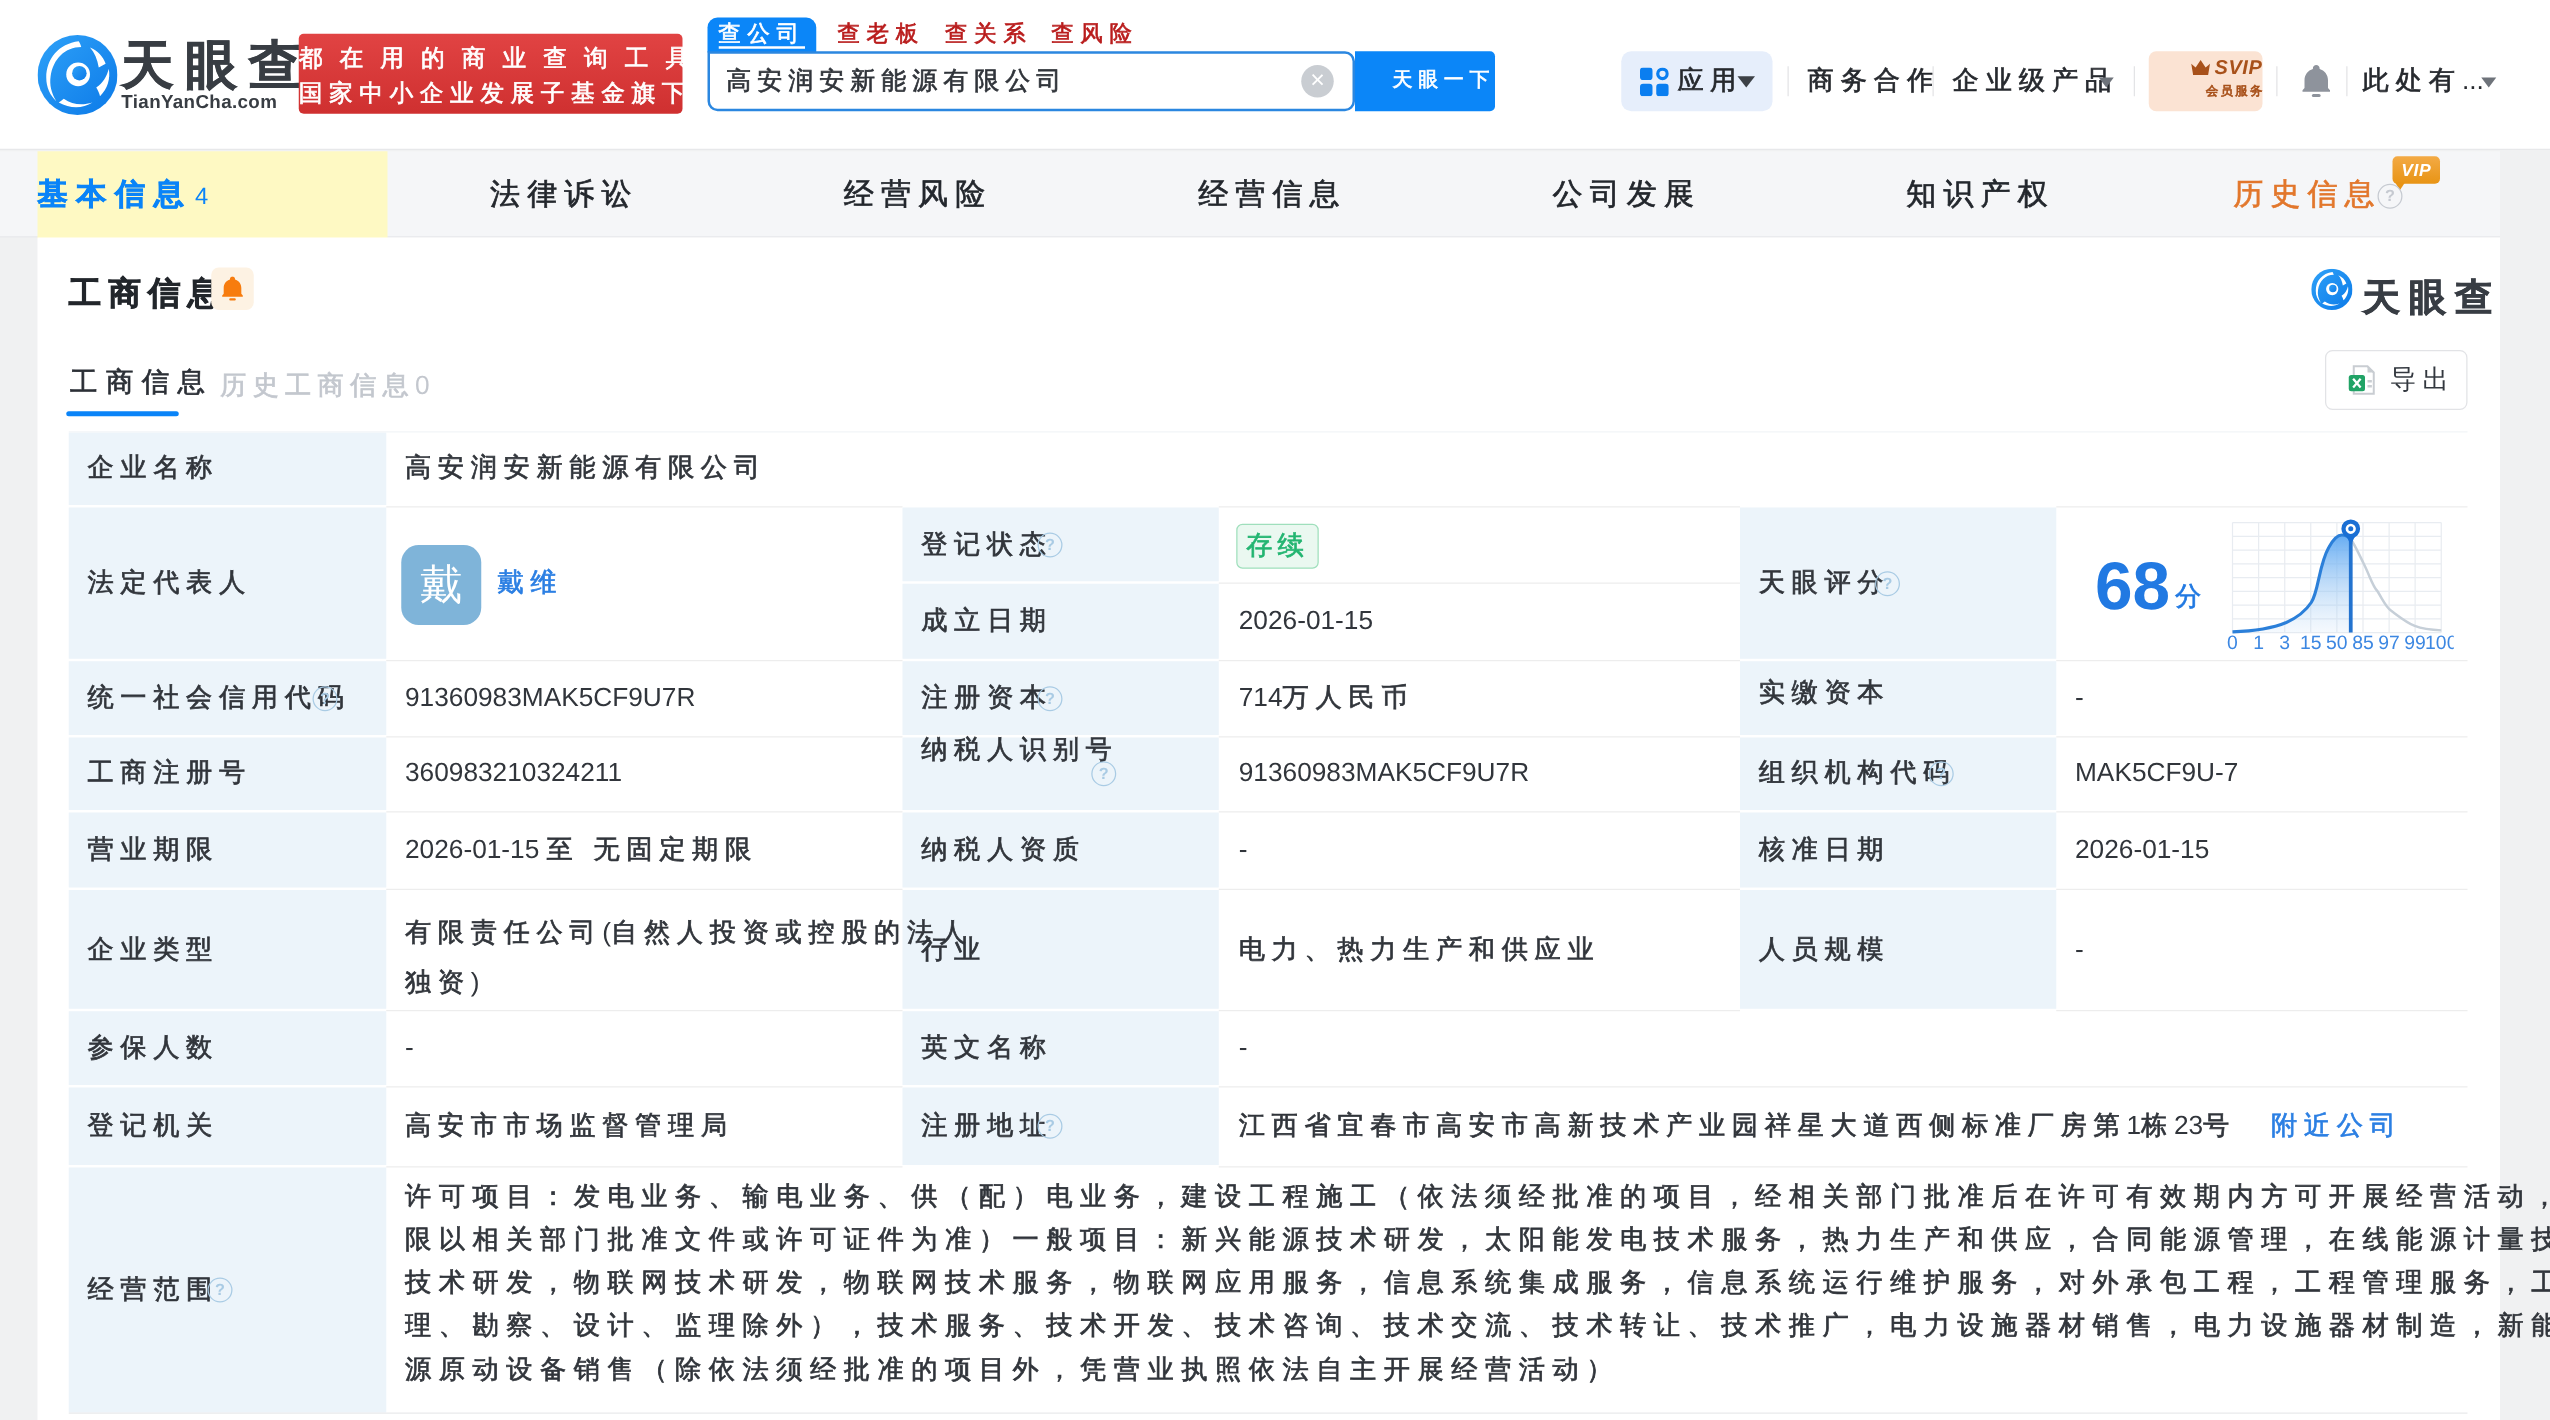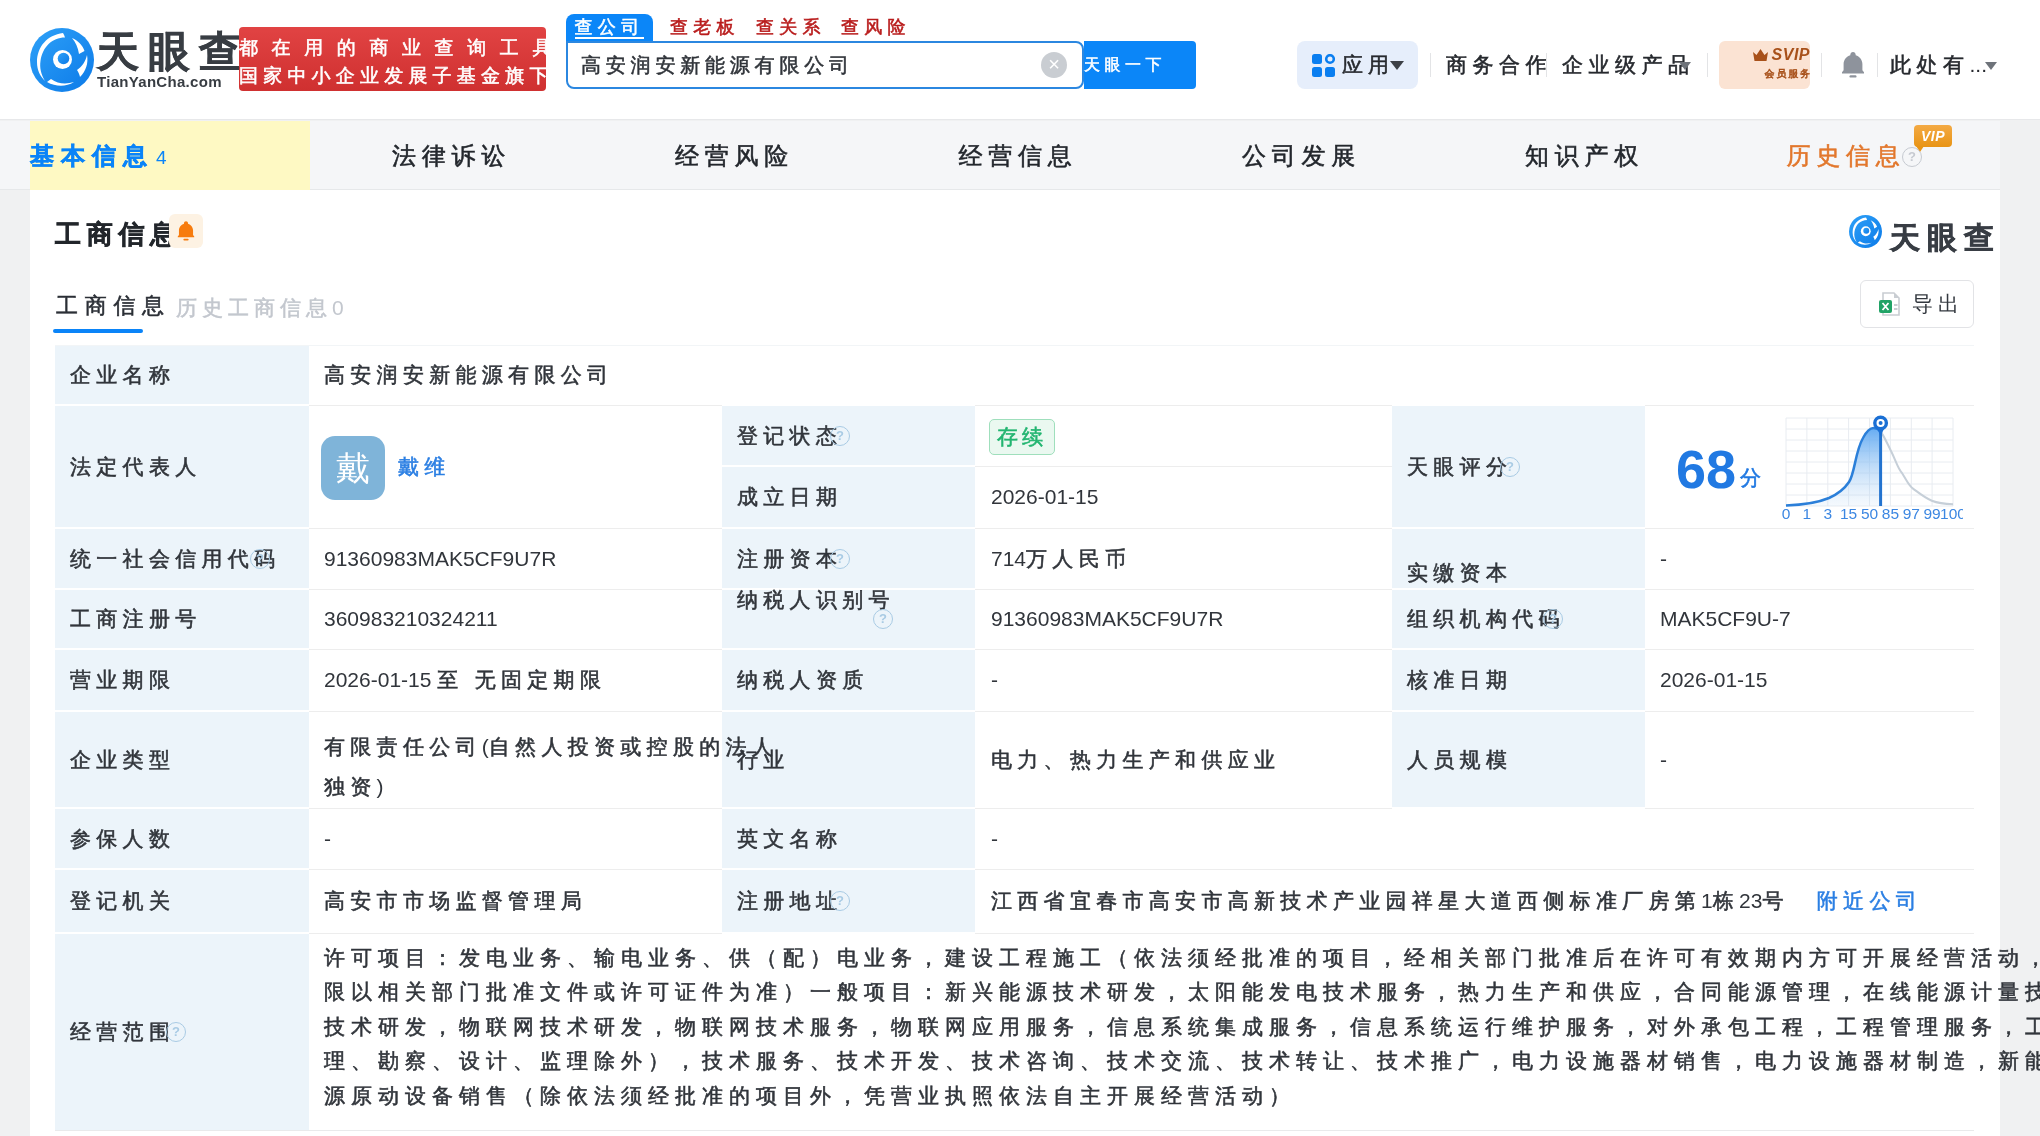--- a/index.html
+++ b/index.html
@@ -13,21 +13,21 @@
 #logotype{position:absolute;left:97px;top:24px;font-size:42px;font-weight:bold;color:#383d43;letter-spacing:9px;white-space:nowrap}
 #logodomain{position:absolute;left:97px;top:73px;font-size:15px;font-weight:bold;color:#383d43;letter-spacing:0.3px}
 #banner{position:absolute;left:239px;top:27px;width:307px;height:64px;border-radius:4px;background:linear-gradient(180deg,#e14343,#cf3030);color:#fff;text-align:center}
 #banner .l1{margin-top:9px;line-height:24px;font-size:19px;letter-spacing:13.6px;margin-right:-13.6px;white-space:nowrap}
 #banner .l2{margin-top:4px;line-height:24px;font-size:19px;letter-spacing:5.2px;margin-right:-5.2px;white-space:nowrap}
 .stab{position:absolute;top:14px;height:28px;line-height:27px;font-size:18px;letter-spacing:5.3px;color:#b91c1c;white-space:nowrap}
 #stab1{left:566px;width:87px;background:#0b86f8;color:#fff;border-radius:8px 8px 0 0;text-align:center;line-height:27px}
 #stab1 u{text-decoration:none;border-bottom:2px solid #fff;padding-bottom:0px}
 #sinput{position:absolute;left:566px;top:41px;width:518px;height:48px;background:#fff;border:2px solid #2b87e0;border-radius:0 8px 8px 8px;line-height:44px;font-size:20px;letter-spacing:4.8px;padding-left:13px;white-space:nowrap}
 #sclear{position:absolute;left:1041px;top:52px;width:26px;height:26px;border-radius:50%;background:#c9cdd2;color:#fff;text-align:center;line-height:24px;font-size:20px}
-#sbtn{position:absolute;left:1084px;top:41px;width:112px;height:48px;background:#0b86f8;border-radius:0 4px 4px 0;color:#fff;text-align:left;line-height:48px;font-size:16px;letter-spacing:4.5px}
+#sbtn{position:absolute;left:1084px;top:41px;width:112px;height:48px;background:#0b86f8;border-radius:0 4px 4px 0;color:#fff;text-align:right;line-height:48px;font-size:16px;letter-spacing:4.5px}
 .hmenu{position:absolute;top:41px;height:48px;line-height:48px;font-size:21px;letter-spacing:5.5px;color:#26292e;white-space:nowrap}
 .hsep{position:absolute;top:53px;width:1px;height:24px;background:#e3e4e6}
 #appbtn{position:absolute;left:1297px;top:41px;width:121px;height:48px;background:#e6eefb;border-radius:8px}
 #appbtn .t{position:absolute;left:45px;top:0;line-height:48px;font-size:21px;letter-spacing:5px;color:#26292e}
 .caret{position:absolute;width:0;height:0;border-left:7px solid transparent;border-right:7px solid transparent;border-top:9px solid #3c4046}
 .caret.sm{border-left-width:6px;border-right-width:6px;border-top-width:8px;border-top-color:#6e737a}
 #svip{position:absolute;left:1719px;top:41px;width:91px;height:48px;background:#fbe3d3;border-radius:6px;color:#a8511a;text-align:right}
 #svip .r1{margin-top:4px;font-size:16px;font-weight:bold;font-style:italic;letter-spacing:.5px;line-height:19px}
 #svip .r2{font-size:10px;font-weight:normal;letter-spacing:1.8px;margin-right:-1.8px;line-height:20px}
 
@@ -234,21 +234,21 @@
     <div class="qmark" style="left:800px;top:359px">?</div>
   <div class="lbl" style="left:707px;top:392px;line-height:36px">纳税人识别号</div>
     <div class="qmark" style="left:843px;top:419px">?</div>
   <div class="lbl" style="left:707px;top:472px;line-height:36px">纳税人资质</div>
   <div class="lbl" style="left:707px;top:552px;line-height:36px">行业</div>
   <div class="lbl" style="left:707px;top:631px;line-height:36px">英文名称</div>
   <div class="lbl" style="left:707px;top:693px;line-height:36px">注册地址</div>
     <div class="qmark" style="left:800px;top:701px">?</div>
   <div class="lbl" style="left:1377px;top:259px;line-height:36px">天眼评分</div>
     <div class="qmark" style="left:1470px;top:267px">?</div>
-  <div class="lbl" style="left:1377px;top:365px;line-height:36px">实缴资本</div>
+  <div class="lbl" style="left:1377px;top:347px;line-height:36px">实缴资本</div>
   <div class="lbl" style="left:1377px;top:411px;line-height:36px">组织机构代码</div>
     <div class="qmark" style="left:1513px;top:419px">?</div>
   <div class="lbl" style="left:1377px;top:472px;line-height:36px">核准日期</div>
   <div class="lbl" style="left:1377px;top:552px;line-height:36px">人员规模</div>
 
   <div class="val" style="left:294px;top:167px;line-height:36px">高安润安新能源有限公司</div>
   <div id="avatar">戴</div>
   <div class="val" style="left:368px;top:259px;line-height:36px"><a class="blu">戴维</a></div>
   <div id="tag">存续</div>
   <div class="val lt" style="left:961px;top:289px;line-height:36px">2026-01-15</div>

